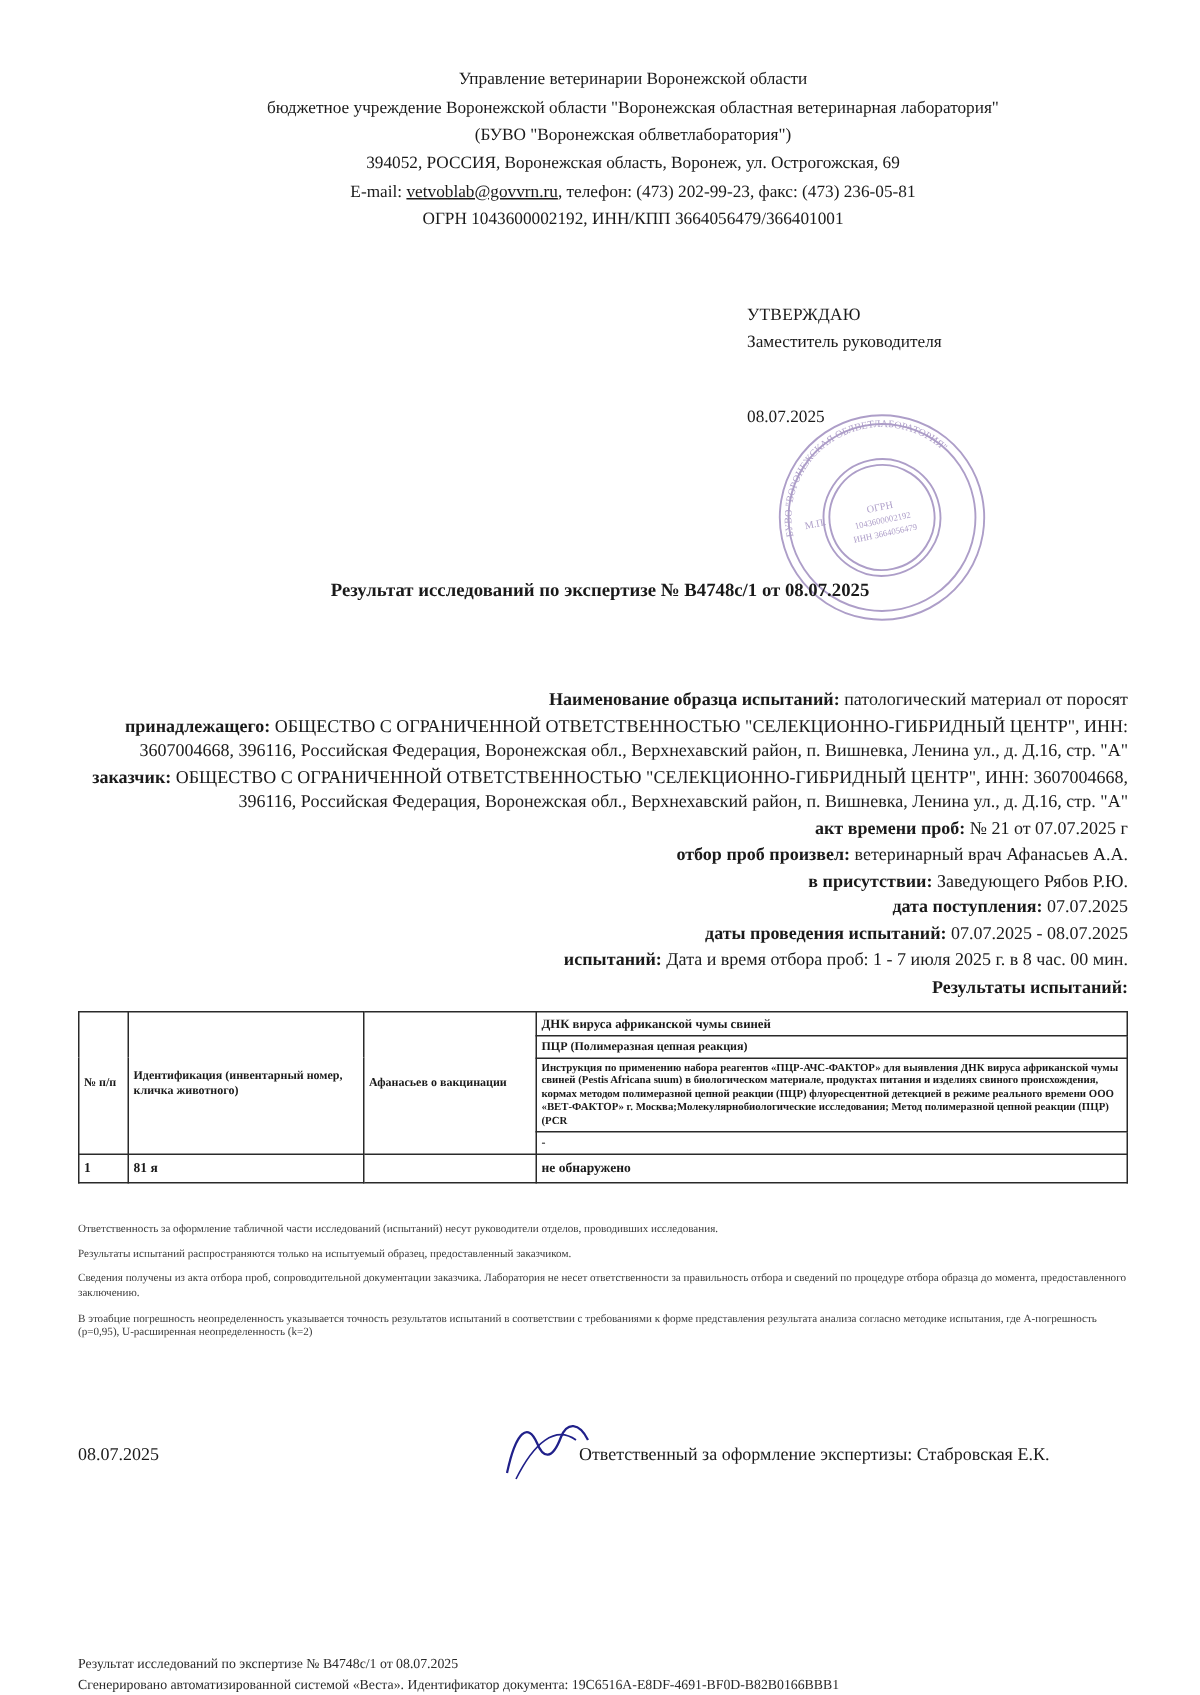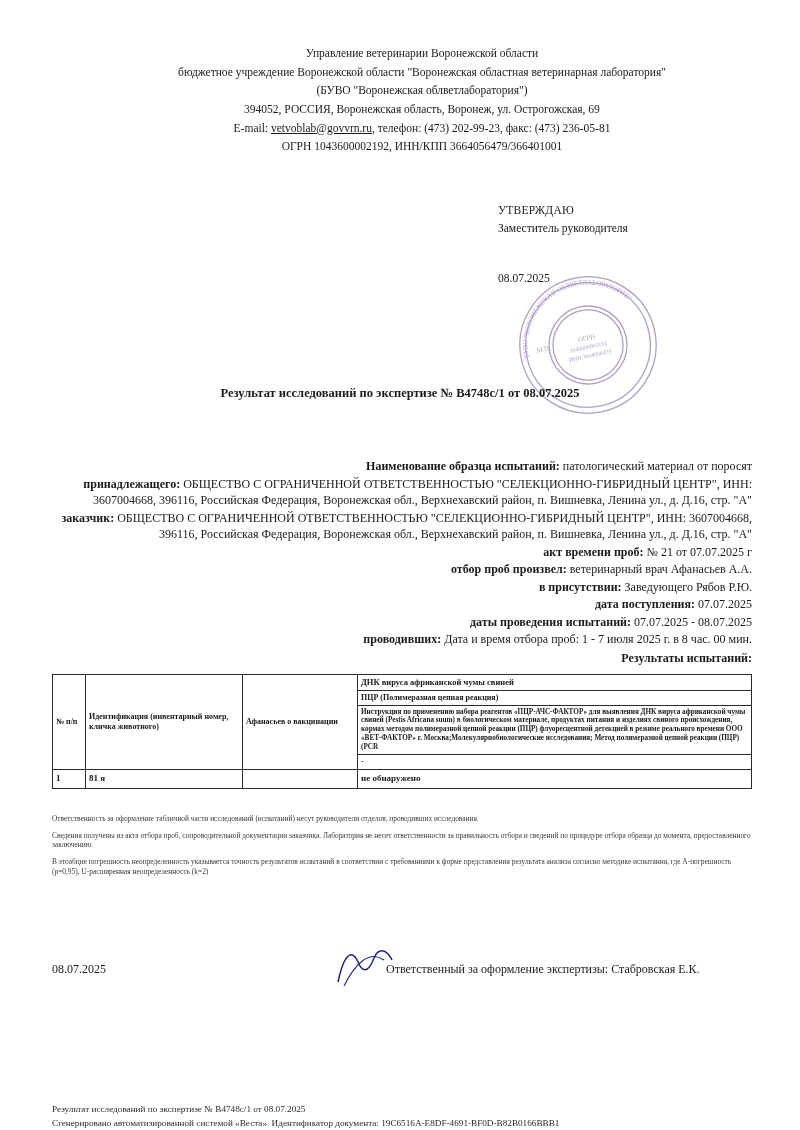--- a/index.html
+++ b/index.html
@@ -252,21 +252,21 @@
     </p>
     <p>
       <span class="lbl">дата поступления:</span>
       <span>07.07.2025</span>
     </p>
     <p>
       <span class="lbl">даты проведения испытаний:</span>
       <span>07.07.2025 - 08.07.2025</span>
     </p>
     <p>
-      <span class="lbl">проводивших:</span>
+      <span class="lbl">испытаний:</span>
       <span>Дата и время отбора проб: 1 - 7 июля 2025 г. в 8 час. 00 мин.</span>
     </p>
     <span class="res-label">Результаты испытаний:</span>
   </div>
 
   <table class="results">
     <tbody>
       <tr>
         <td class="col-num" rowspan="4">№ п/п</td>
         <td class="col-ident" rowspan="4">Идентификация (инвентарный номер, кличка животного)</td>
@@ -286,20 +286,21 @@
         <td>1</td>
         <td>81 я</td>
         <td></td>
         <td>не обнаружено</td>
       </tr>
     </tbody>
   </table>
 
   <div class="notes">
     <p>Ответственность за оформление табличной части исследований (испытаний) несут руководители отделов, проводивших исследования.</p>
+    <p>Результаты испытаний распространяются только на испытуемый образец, предоставленный заказчиком.</p>
     <p>Сведения получены из акта отбора проб, сопроводительной документации заказчика. Лаборатория не несет ответственности за правильность отбора и сведений по процедуре отбора образца до момента, предоставленного заключению.</p>
     <p>В этоабцие погрешность неопределенность указывается точность результатов испытаний в соответствии с требованиями к форме представления результата анализа согласно методике испытания, где А-погрешность (p=0,95), U-расширенная неопределенность (k=2)</p>
   </div>
 
   <div class="foot-date">08.07.2025</div>
   <svg class="foot-scribble" viewBox="0 0 70 46">
     <path d="M8 40 C14 12, 22 6, 28 20 C32 30, 38 32, 44 16 C48 6, 56 6, 62 18" fill="none" stroke="#20208a" stroke-width="1.5"></path>
     <path d="M14 44 C26 20, 40 8, 54 18" fill="none" stroke="#20208a" stroke-width="1.1"></path>
   </svg>
   <div class="foot-resp">Ответственный за оформление экспертизы: Стабровская Е.К.</div>

